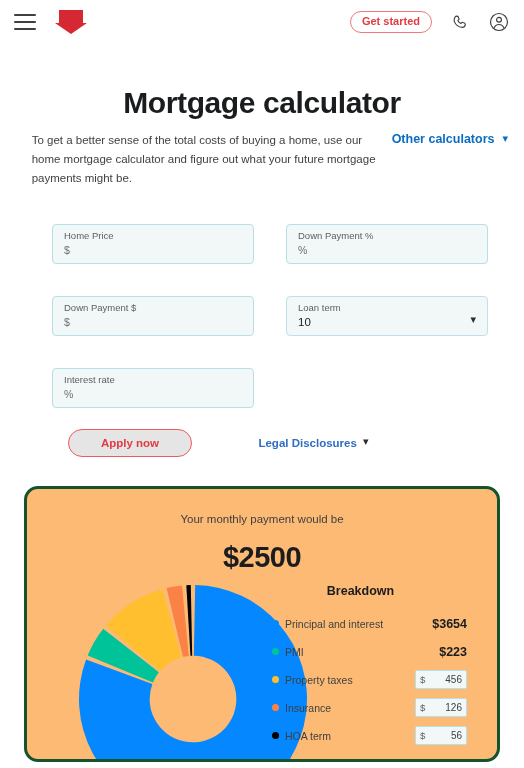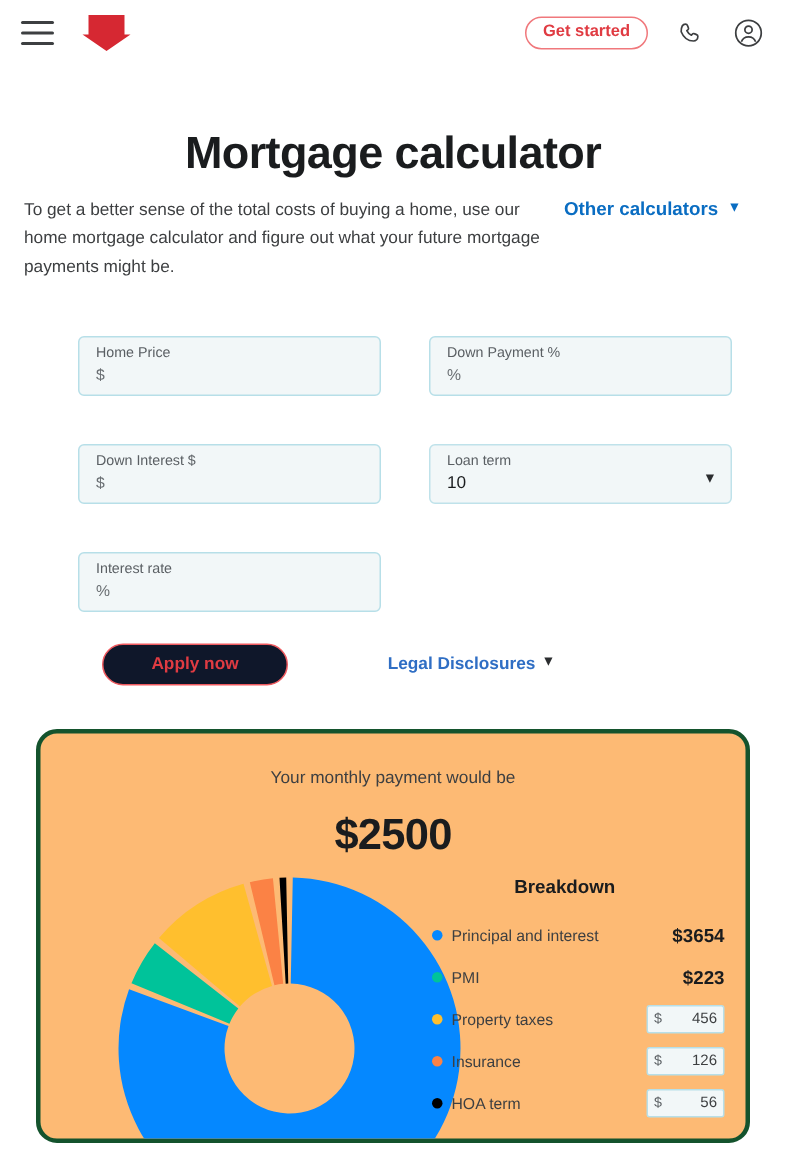--- a/index.html
+++ b/index.html
@@ -73,20 +73,21 @@
     font-weight: 700;
     color: #1a1c1e;
     margin: 42px 0 12px 0;
     letter-spacing: -0.4px;
     text-align: center;
   }
   .intro-row {
     display: flex;
     align-items: flex-start;
     gap: 8px;
+    justify-content: flex-end;
   }
   .intro-text {
     font-size: 11.5px;
     line-height: 1.65;
     color: #3d3f41;
     max-width: 352px;
     flex: 0 1 auto;
   }
   .other-calcs {
     display: flex;
@@ -176,21 +177,21 @@
     font-size: 11.5px;
     color: #3d3f41;
   }
 
   .apply-btn {
     margin: 21px 0 0 52px;
     width: 124px;
     height: 28px;
     border: 1px solid #ef5a5f;
     border-radius: 14px;
-    background: #0f172a;
+    background: #e5e5e5;
     color: #e03b42;
     font-weight: 700;
     font-size: 11.5px;
     cursor: pointer;
     font-family: "Liberation Sans", sans-serif;
   }
   .legal {
     margin: 19px 0 0 62px;
     display: inline-flex;
     align-items: center;
@@ -230,21 +231,21 @@
   }
   .chart-area {
     position: absolute;
     left: 48px;
     top: 92px;
     width: 236px;
     height: 236px;
   }
   .breakdown {
     position: absolute;
-    right: 14px;
+    right: 30px;
     top: 95px;
     width: 195px;
   }
   .breakdown-title {
     text-align: center;
     font-size: 12.5px;
     font-weight: 700;
     color: #1a1c1e;
     margin-bottom: 12px;
     padding-right: 18px;
@@ -347,21 +348,21 @@
       <span class="field-label">Home Price</span>
       <span class="field-value">$</span>
     </div>
 
     <div class="field">
       <span class="field-label">Down Payment %</span>
       <span class="field-value">%</span>
     </div>
 
     <div class="field">
-      <span class="field-label">Down Interest $</span>
+      <span class="field-label">Down Payment $</span>
       <span class="field-value">$</span>
     </div>
 
     <div class="field select cell-r2">
       <span class="field-label">Loan term</span>
       <span class="field-value">10</span>
       <span class="select-caret">▾</span>
     </div>
 
     <div class="field cell-r3">

